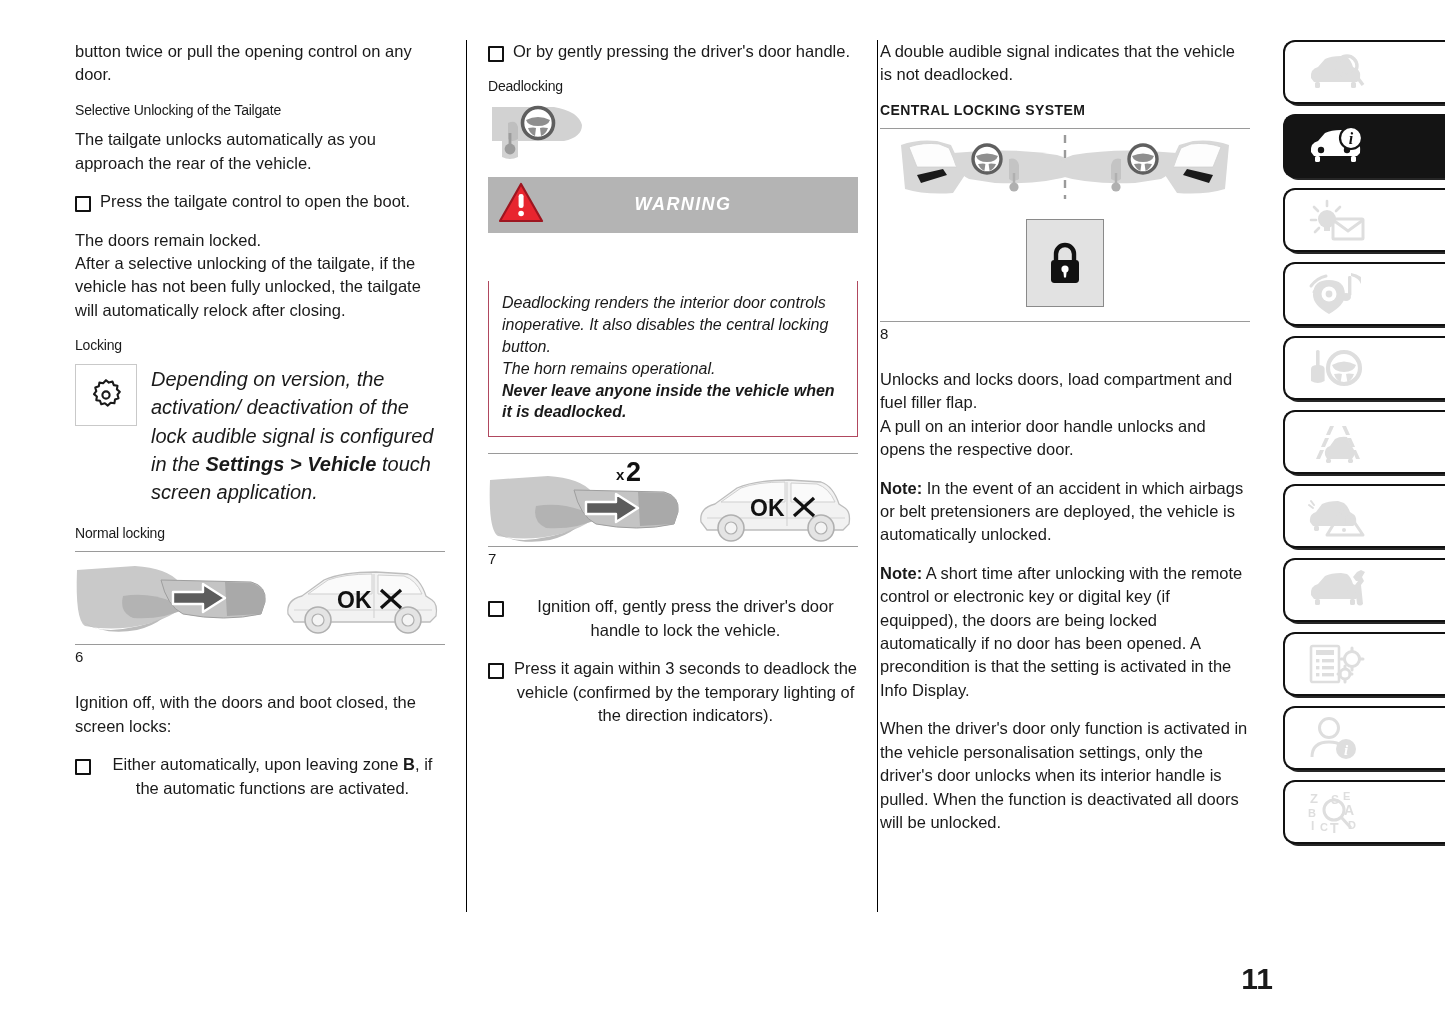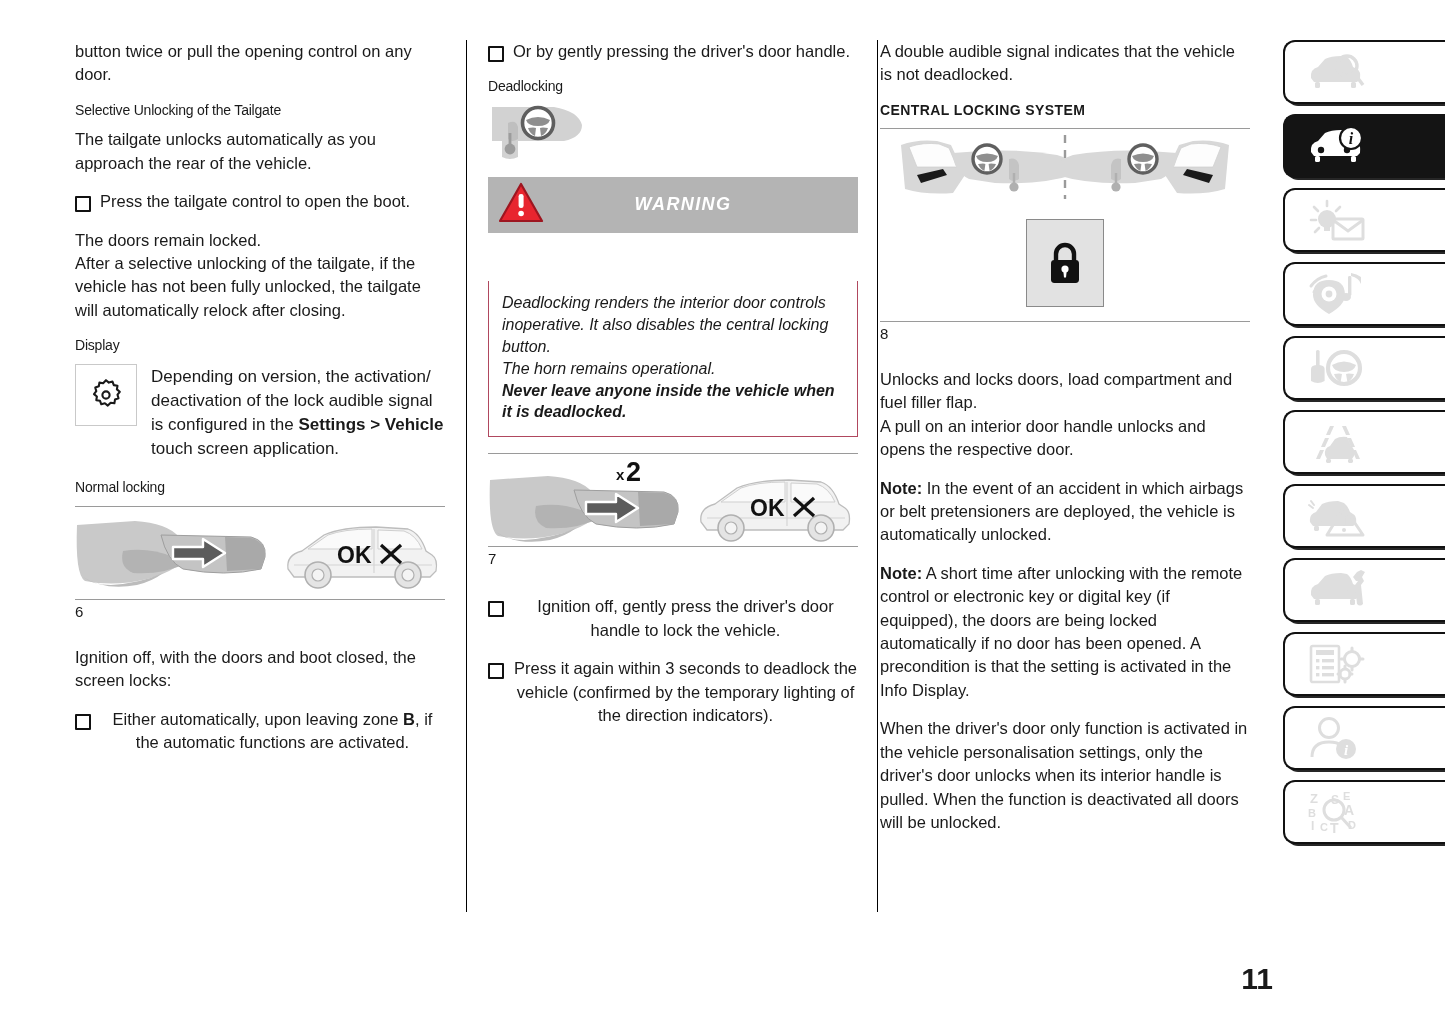--- a/index.html
+++ b/index.html
@@ -41,21 +41,21 @@
   }
   .bullet .btxt{font-size:16.5px;line-height:1.42;text-align:center;}
 
   
   .noteblock{display:flex;margin:6px 0 18px 0;}
   .iconbox{
     flex:0 0 auto;width:60px;height:60px;border:1px solid #c9c9c9;
     display:flex;align-items:center;justify-content:center;background:#fff;
     margin-right:14px;
   }
-  .noteblock .ntxt{font-size:17px;line-height:1.42;padding-top:1px;}
+  .noteblock .ntxt{font-size:20px;line-height:1.42;padding-top:1px;font-style:italic;}
 
   
   .figure{margin:6px 0 4px 0;}
   .figrule{height:1px;background:#9a9a9a;width:100%;}
   .figbody{position:relative;height:92px;display:flex;align-items:flex-end;}
   .fignum{font-size:15px;margin-top:3px;color:#1a1a1a;}
 
   
   .warnbar{
     background:#b4b4b4;height:56px;display:flex;align-items:center;
@@ -117,21 +117,21 @@
     <p class="para">The tailgate unlocks automatically as you approach the rear of the vehicle.</p>
 
     <div class="bullet">
       <span class="sq"></span>
       <span class="btxt">Press the tailgate control to open the boot.</span>
     </div>
 
     <p class="para" style="white-space:pre-line;">The doors remain locked.
 After a selective unlocking of the tailgate, if the vehicle has not been fully unlocked, the tailgate will automatically relock after closing.</p>
 
-    <h2 class="sec">Display</h2>
+    <h2 class="sec">Locking</h2>
 
     <div class="noteblock">
       <div class="iconbox">
         <svg width="40" height="40" viewBox="0 0 40 40">
           <g fill="none" stroke="#1a1a1a" stroke-width="2.1" stroke-linejoin="round">
             <path d="M20 5.2 l2.9 2.4 3.6 -1.0 1.3 3.5 3.7 0.6 -0.6 3.7 2.9 2.4 -2.3 2.9 1.0 3.6 -3.5 1.3 -0.6 3.7 -3.7 -0.6 -2.9 2.9 -2.9 -2.3 -3.6 1.0 -1.3 -3.5 -3.7 -0.6 0.6 -3.7 -2.9 -2.4 2.3 -2.9 -1.0 -3.6 3.5 -1.3 0.6 -3.7 3.7 0.6z"></path>
             <circle cx="20" cy="20" r="3.6"></circle>
           </g>
         </svg>
       </div>

